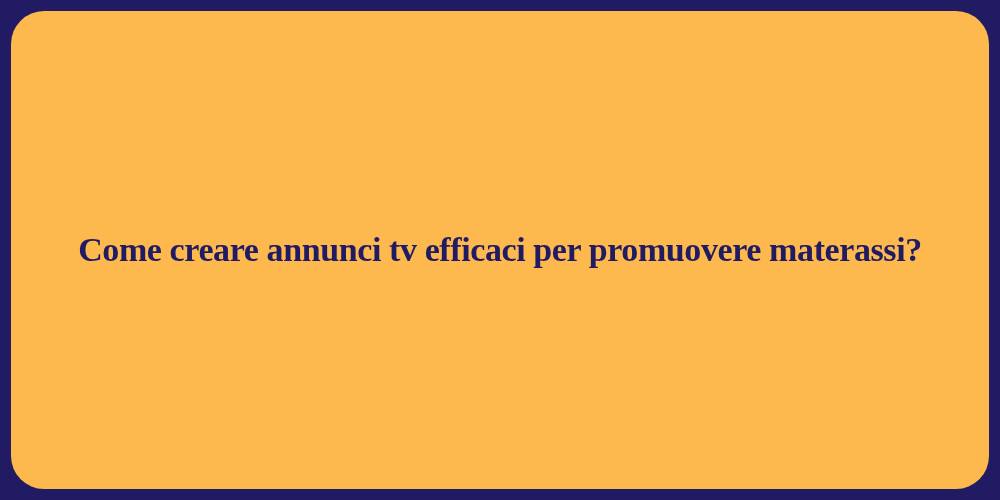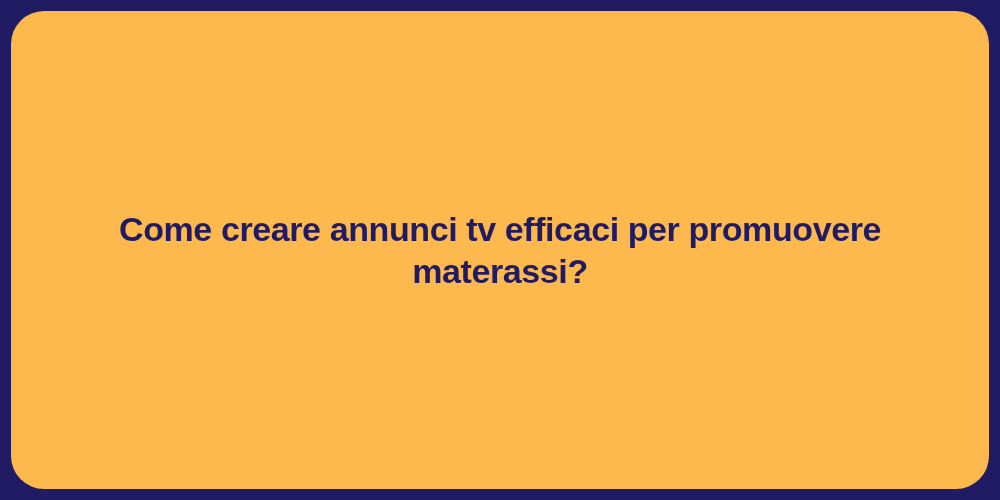--- a/index.html
+++ b/index.html
@@ -34,21 +34,21 @@
     display: flex;
     align-items: center;
     justify-content: center;
   }
 
   #headline {
     display: block;
     width: 100%;
     text-align: center;
     color: #201B63;
-    font-family: Liberation Sans, sans-serif;
+    font-family: Liberation Serif, serif;
     font-size: 34px;
     font-weight: bold;
     letter-spacing: -0.4px;
     line-height: 1.25;
     padding: 0 24px;
     box-sizing: border-box;
     margin: 15px;
     -webkit-font-smoothing: antialiased;
   }
 </style>

